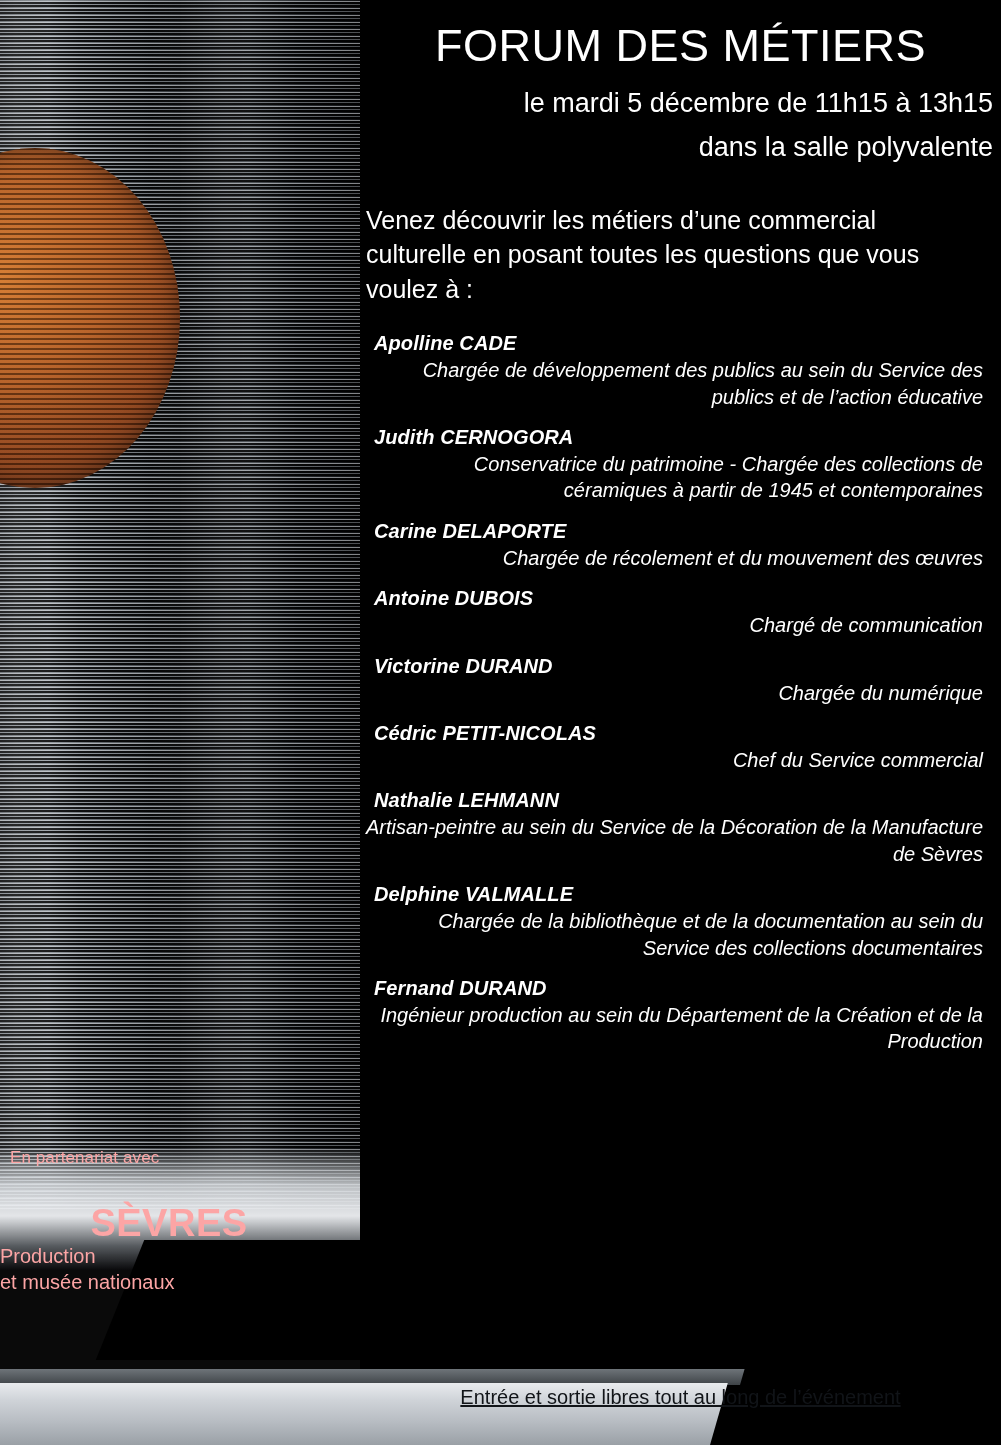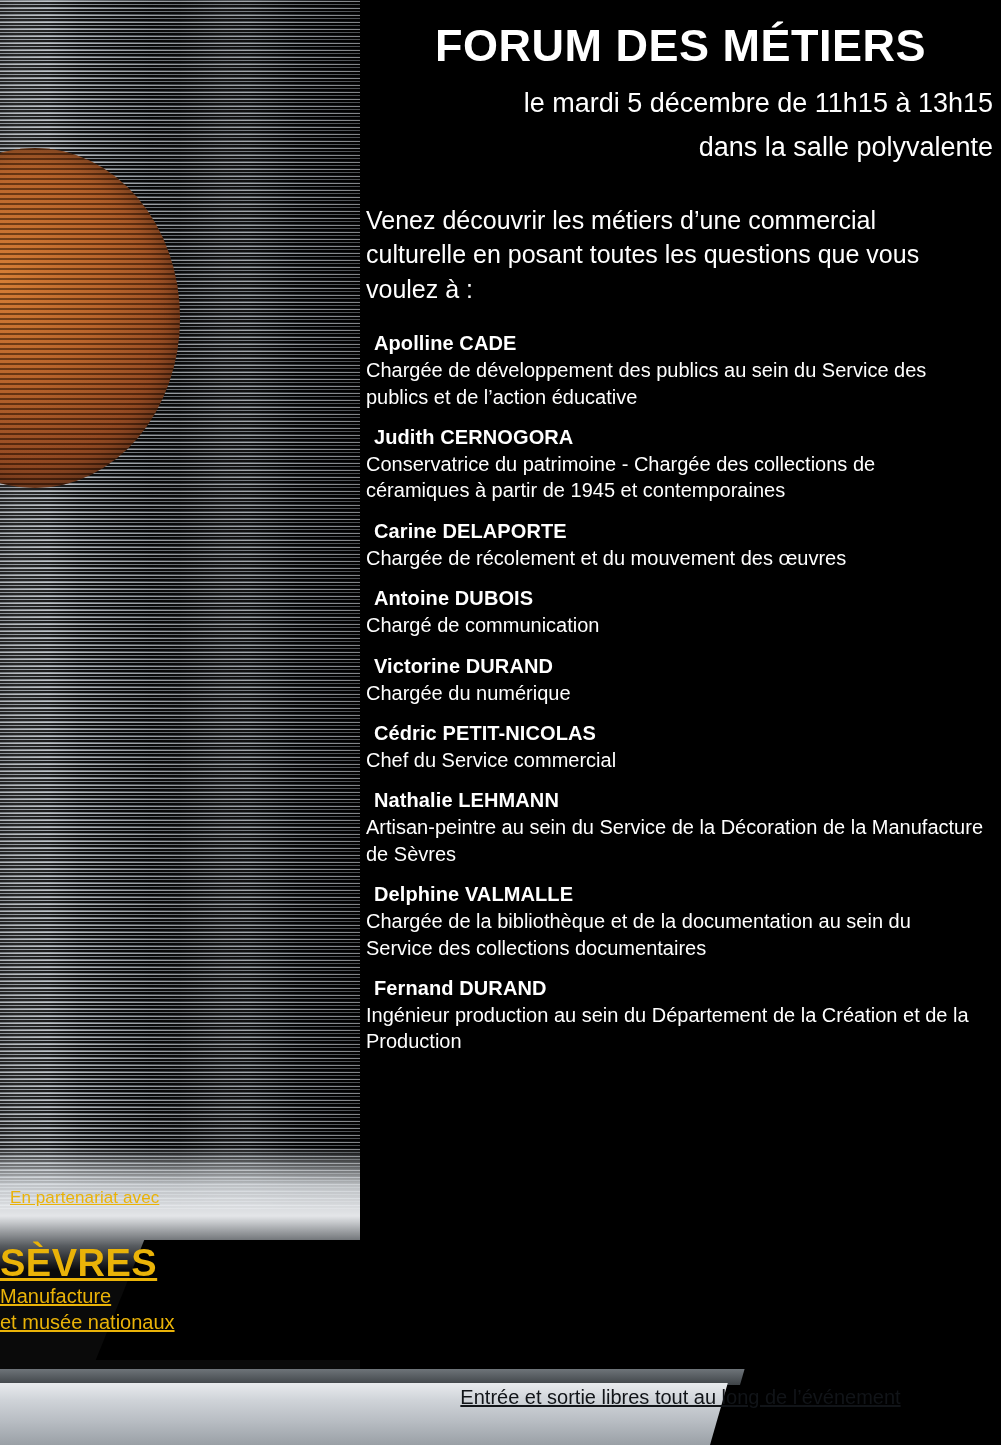--- a/index.html
+++ b/index.html
@@ -155,90 +155,92 @@
     height: 16px;
     background: linear-gradient(to bottom, #6e7479 0%, #3e4347 100%);
     transform: skewX(-16deg);
     transform-origin: bottom left;
   }
 
   
   .partner {
     position: absolute;
     left: 8px;
-    top: 1188px;
+    top: 1148px;
     width: 330px;
-    color: #eab308;
+    color: #fca5a5;
     z-index: 5;
-    text-decoration: underline;
   }
   .partner-intro {
     font-size: 17px;
     letter-spacing: 0.1px;
     margin: 0 0 36px 2px;
   }
   .brand-name {
     font-size: 38px;
     font-weight: bold;
     letter-spacing: 0.5px;
     margin: 0 0 2px -8px;
     line-height: 1;
+    text-align: center;
   }
   .brand-sub1,
   .brand-sub2 {
     font-size: 20px;
     line-height: 1.28;
     margin: 0 0 0 -8px;
   }
 
   
   .content {
     position: absolute;
     left: 360px;
     top: 0;
     width: 641px;
     height: 1445px;
     color: #ffffff;
     padding: 0;
   }
   .title {
     font-size: 45px;
-    font-weight: bold;
+    font-weight: normal;
     text-align: center;
     letter-spacing: 0.5px;
     margin: 22px 18px 16px 18px;
     line-height: 1.06;
   }
   .subtitle {
     font-size: 27px;
     text-align: right;
     margin: 10px 8px 0 8px;
     line-height: 1.28;
   }
   .intro {
     font-size: 25px;
     line-height: 1.38;
     margin: 38px 20px 0 6px;
   }
   .people {
     margin: 26px 18px 0 6px;
+    font-style: italic;
   }
   .person {
     margin-bottom: 16px;
   }
   .person-name {
     font-size: 20px;
     font-weight: bold;
     margin: 0 0 2px 8px;
     letter-spacing: 0.1px;
   }
   .person-role {
     font-size: 20px;
     line-height: 1.32;
     margin: 0;
+    text-align: right;
   }
   .footer-note {
     position: absolute;
     left: 0;
     bottom: 16px;
     width: 641px;
     text-align: center;
     font-size: 20px;
     color: #111418;
     z-index: 6;
@@ -258,21 +260,21 @@
     <div class="vase-foot"></div>
     <div class="vase-foot-shadow"></div>
   </div>
 
   <div class="plinth-top"></div>
   <div class="plinth"></div>
 
   <div class="partner">
     <p class="partner-intro">En partenariat avec</p>
     <p class="brand-name">SÈVRES</p>
-    <p class="brand-sub1">Manufacture</p>
+    <p class="brand-sub1">Production</p>
     <p class="brand-sub2">et musée nationaux</p>
   </div>
 
   <div class="content">
     <h1 class="title">FORUM DES MÉTIERS</h1>
     <p class="subtitle">le mardi 5 décembre de 11h15 à 13h15</p>
     <p class="subtitle">dans la salle polyvalente</p>
 
     <p class="intro">Venez découvrir les métiers d’une commercial culturelle en posant toutes les questions que vous voulez à :</p>
 

